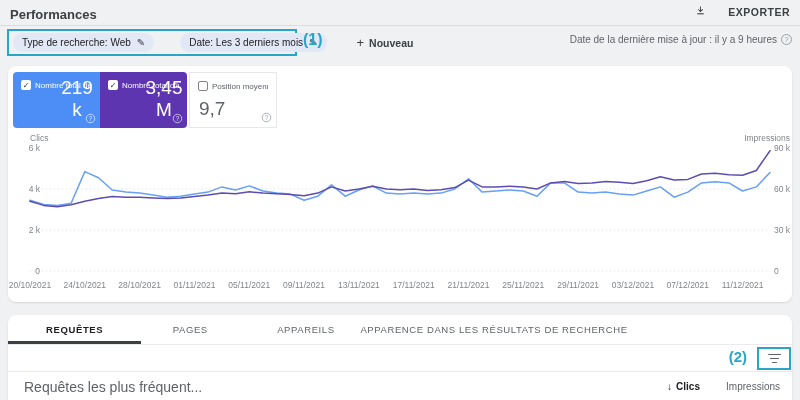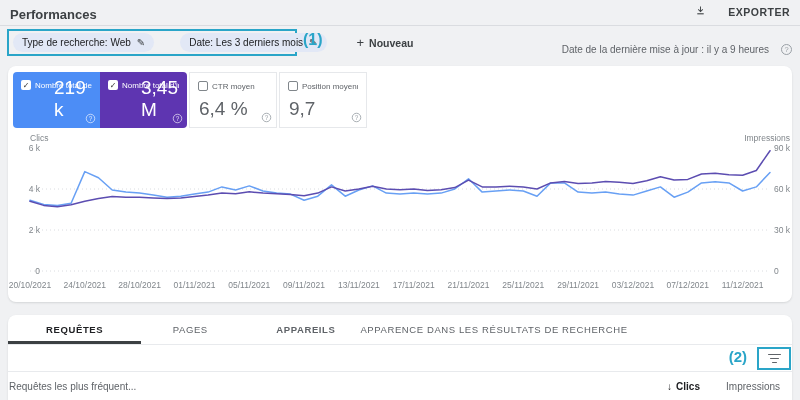--- a/index.html
+++ b/index.html
@@ -1,37 +1,37 @@
 <!DOCTYPE html>
 <html><head>
 <meta charset="utf-8">
 <style>
   * { margin:0; padding:0; box-sizing:border-box; }
   body { font-family:"Liberation Sans", sans-serif; background:#e9ebee; }
-  .page { position:relative; width:800px; height:400px; background:#f0f1f3; overflow:hidden; }
+  .page { position:relative; width:800px; height:400px; background:#f0f1f3; overflow:hidden;text-align:center; }
 
   
   .topbar { position:absolute; top:0; left:0; width:800px; height:26px; border-bottom:1px solid #dadce0; }
   .page-title { position:absolute; top:7px; left:10px; font-size:13px; font-weight:bold; color:#3c4043; }
   .export-btn { position:absolute; top:5px; right:10px; display:flex; align-items:center; gap:22px;
                 font-size:10.5px; font-weight:bold; letter-spacing:.5px; color:#3c4043; cursor:pointer; }
 
   
   .annot-box { position:absolute; border:2px solid #2aa5c8; }
   .box1 { top:29px; left:7px; width:290px; height:27px; }
   .chips-row { position:absolute; top:33px; left:13px; display:flex; align-items:center; gap:26px; }
   .chip { display:inline-flex; align-items:center; gap:6px; background:#e2e8f6; border-radius:10px;
           height:19px; padding:0 9px; font-size:10px; color:#202124; cursor:pointer; white-space:nowrap; }
   .pencil { font-size:10px; color:#3c4043; }
   .new-btn { display:inline-flex; align-items:center; gap:5px; font-size:10.5px; color:#3c4043;
              font-weight:bold; cursor:pointer; padding:0 4px; }
   .plus { font-size:13px; font-weight:normal; }
   .annot { font-size:16px; font-weight:bold; color:#2aa5c8; }
   .annot1 { position:absolute; top:31px; left:303px; }
-  .last-update { position:absolute; top:44px; right:8px; display:flex; align-items:center; gap:12px;
+  .last-update { position:absolute; top:34px; right:8px; display:flex; align-items:center; gap:4px;
                  font-size:10px; color:#5f6368; }
   .help { display:inline-flex; align-items:center; justify-content:center; width:11px; height:11px;
           border:1px solid #9aa0a6; border-radius:50%; font-size:7.5px; color:#9aa0a6; flex:0 0 auto; }
 
   
   .panel1 { position:absolute; top:66px; left:8px; width:784px; height:236px; background:#fff;
             border-radius:8px; box-shadow:0 1px 2px rgba(60,64,67,.15); }
   .cards { position:absolute; top:6px; left:5px; display:flex; }
   .metric-card { width:87px; height:56px; position:relative; padding:8px 8px; cursor:pointer; }
   .metric-card.white { width:88px; background:#fff; border:1px solid #e6e8eb; margin-left:2px; }
@@ -52,30 +52,30 @@
   .chart-wrap { position:absolute; top:67px; left:0; width:784px; height:165px; }
 
   
   .panel2 { position:absolute; top:315px; left:8px; width:784px; height:100px; background:#fff;
             border-radius:8px 8px 0 0; box-shadow:0 1px 2px rgba(60,64,67,.15); }
   .tabs { display:flex; height:30px; border-bottom:1px solid #e8eaed; align-items:stretch; }
   .tab { display:flex; align-items:center; justify-content:center; font-size:9.5px; letter-spacing:.6px;
          color:#5f6368; cursor:pointer; border-bottom:3px solid transparent; padding-top:3px;
          white-space:nowrap; }
   .tab.active { color:#202124; font-weight:bold; border-bottom-color:#3c4043; }
-  .t0 { width:17%; } .t1 { width:12.5%; } .t2 { width:12%; } .t3 { width:17%;font-weight:bold; } .t4 { width:31%; } .t5 { width:10.5%; }
+  .t0 { width:17%; } .t1 { width:12.5%; } .t2 { width:12%; } .t3 { width:17%; } .t4 { width:31%; } .t5 { width:10.5%; }
   .filter-row { position:relative; height:27px; border-bottom:1px solid #e8eaed; }
   .box2 { top:2px; right:1px; width:34px; height:23px; background:#fff; display:flex;
           align-items:center; justify-content:center; cursor:pointer; }
   .annot2 { position:absolute; top:3px; right:45px; font-size:15px; }
   .filter-icon { display:flex; flex-direction:column; align-items:center; gap:2.5px; }
   .filter-icon i { display:block; height:1.5px; background:#5f6368; border-radius:1px; }
   .fi1 { width:13px; } .fi2 { width:9px; } .fi3 { width:5px; }
   .thead { position:relative; height:29px; display:flex; align-items:center; }
-  .thead .qlabel { margin-left:1px; font-size:10px; color:#5f6368; }
+  .thead .qlabel { margin-left:16px; font-size:14px; color:#5f6368; }
   .th-clics { position:absolute; right:92px; font-size:10px; font-weight:bold; color:#202124;
               display:flex; gap:4px; align-items:center; cursor:pointer; }
   .th-impr { position:absolute; right:12px; font-size:10px; color:#5f6368; cursor:pointer; }
 </style>
 </head>
 <body>
 
 <div class="page">
 
   <div class="topbar"></div>
@@ -121,28 +121,20 @@
           </div>
         <div class="val">219 k</div>
         <span class="help">?</span>
       </div>
       <div class="metric-card colored card1" style="background: rgb(94, 53, 177);">
         <div class="lblrow">
             <span class="cb checked">✓</span>
           <span class="lbl">Nombre total d'im...</span>
           </div>
         <div class="val">3,45 M</div>
-        <span class="help">?</span>
-      </div>
-      <div class="metric-card white">
-        <div class="lblrow">
-            <span class="cb empty"></span>
-          <span class="lbl">CTR moyen</span>
-          </div>
-        <div class="val">6,4 %</div>
         <span class="help">?</span>
       </div>
       <div class="metric-card white">
         <div class="lblrow">
             <span class="cb empty"></span>
           <span class="lbl">Position moyenne</span>
           </div>
         <div class="val">9,7</div>
         <span class="help">?</span>
       </div>

